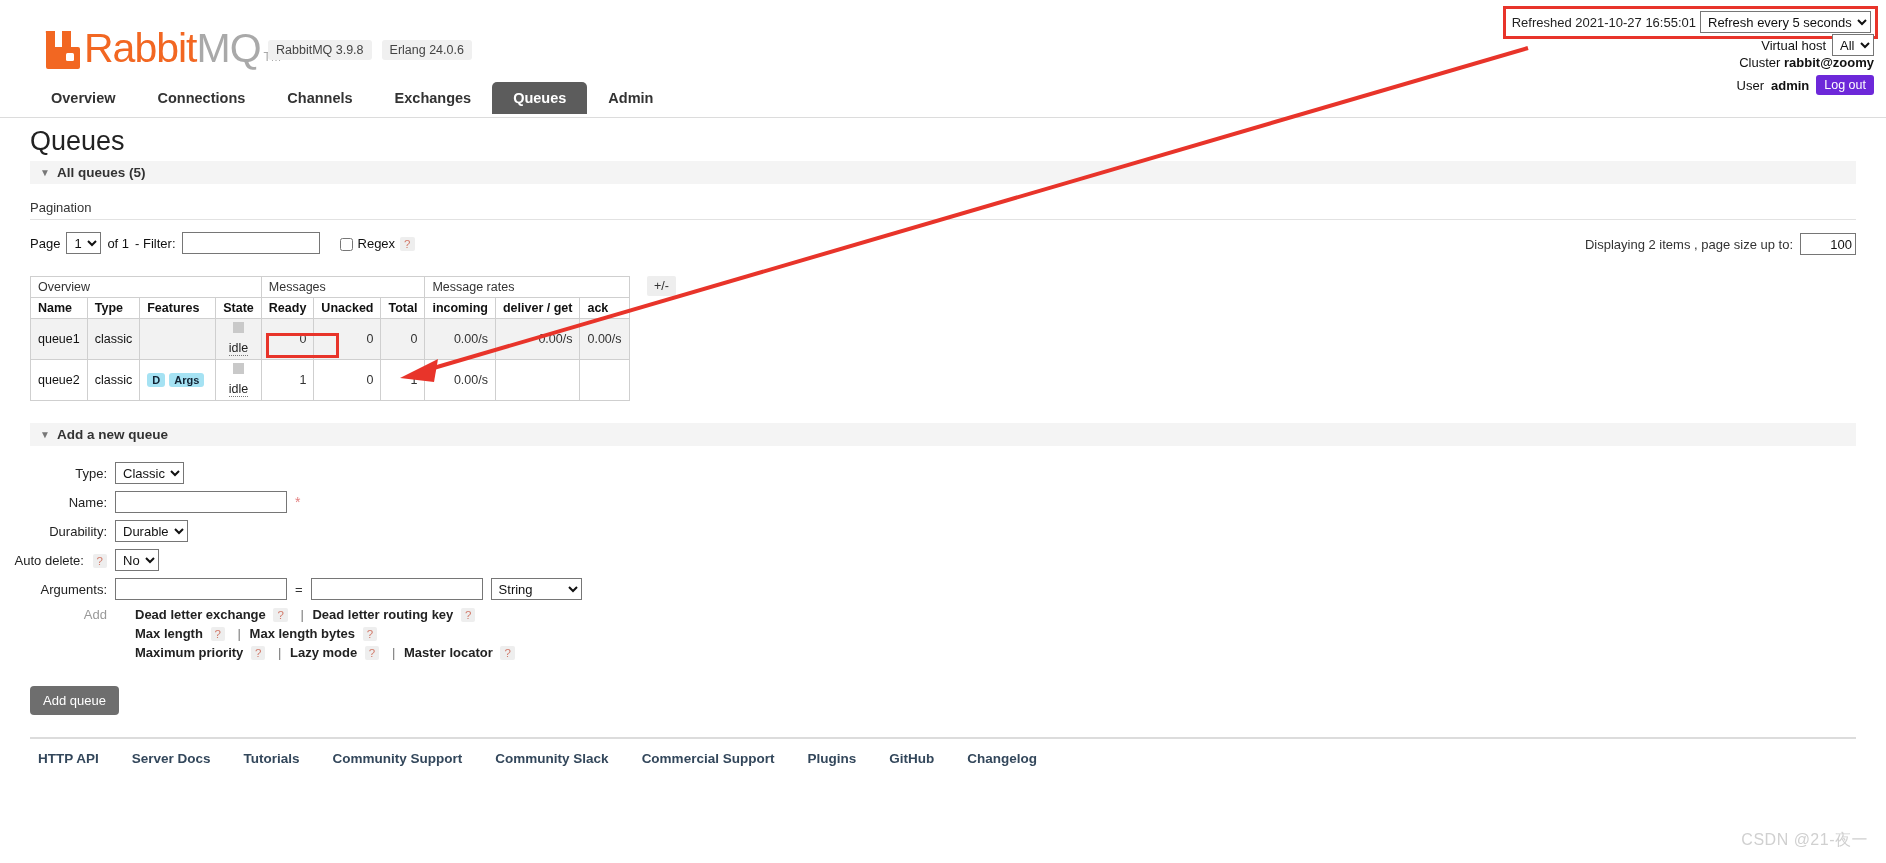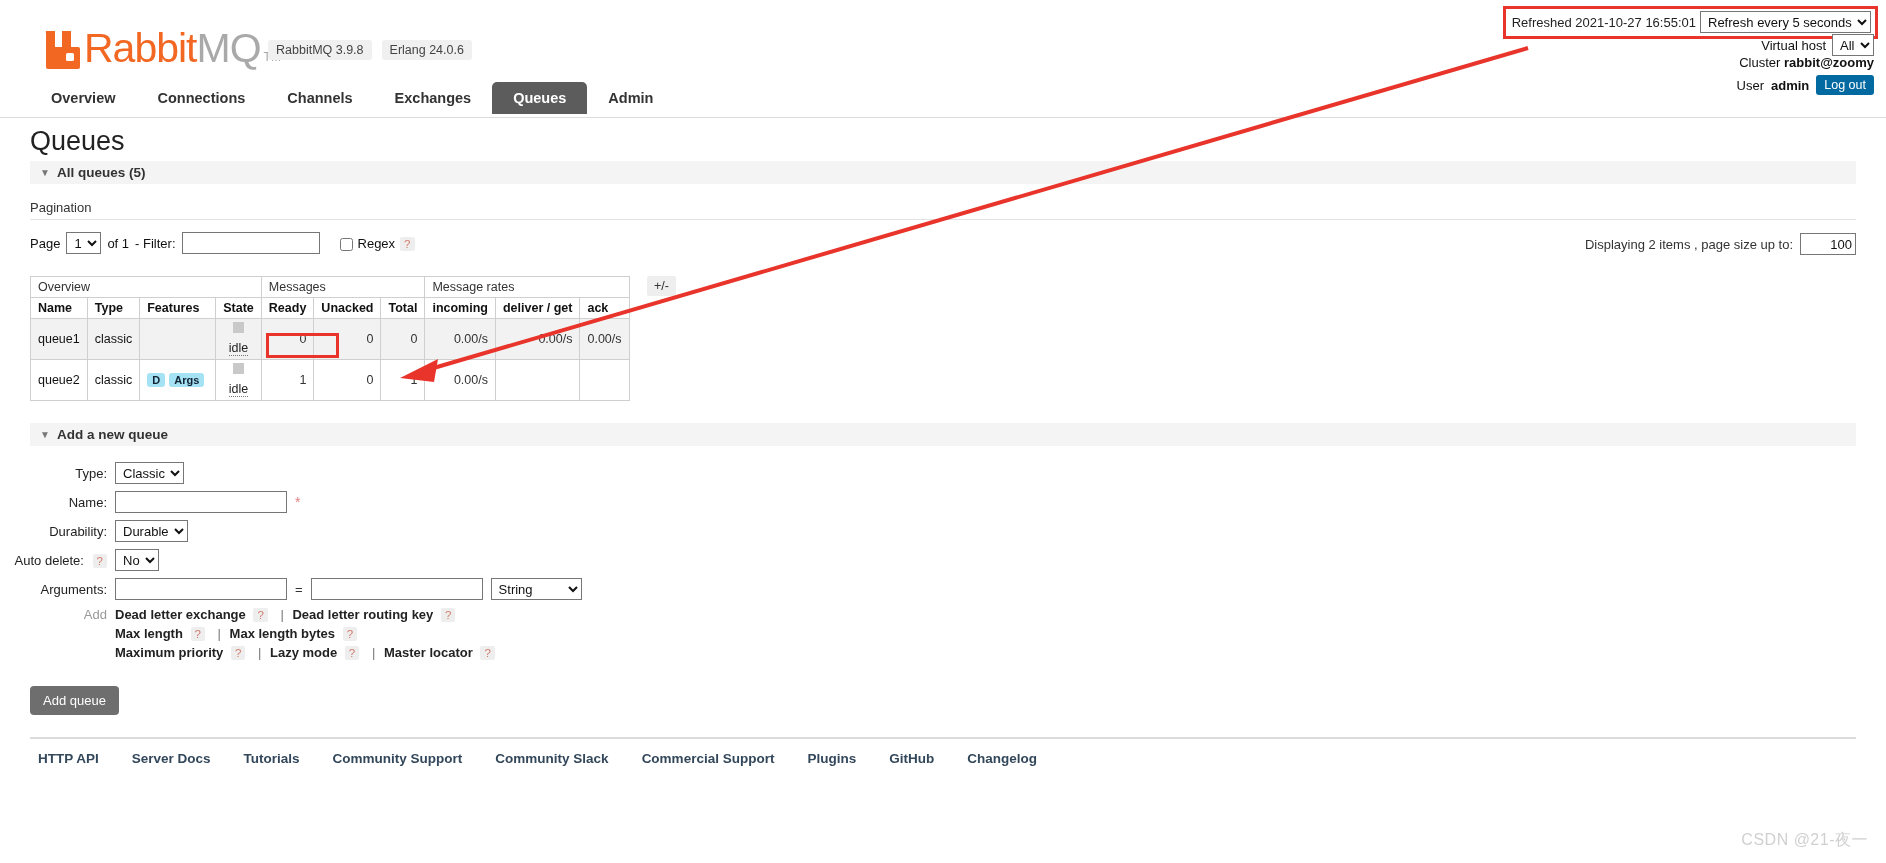--- a/index.html
+++ b/index.html
@@ -51,21 +51,21 @@
     padding: 1px 3px; height: 22px;
   }
   select.ui { padding-right: 2px; }
   .vhost-line { position: absolute; right: 12px; top: 34px;
                 display: flex; align-items: center; gap: 6px; }
   .cluster-line { position: absolute; right: 12px; top: 55px; font-size: 13px; }
   .user-line { position: absolute; right: 12px; top: 75px;
                display: flex; align-items: center; gap: 7px; justify-content: flex-end; }
   .bold { font-weight: bold; }
   .logout-btn {
-    background: #0369a1; color: #fff; border: none;
+    background: #6d28d9; color: #fff; border: none;
     font-family: "Liberation Sans", sans-serif;
     font-size: 12.5px; padding: 3px 8px; border-radius: 3px; cursor: pointer;
   }
 
   
   #nav { position: absolute; left: 30px; top: 82px; display: flex; gap: 0; }
   .navtab {
     font-size: 14.5px; font-weight: bold; color: #333;
     padding: 8px 21px; border-radius: 5px 5px 0 0;
     cursor: pointer; white-space: nowrap;
@@ -150,21 +150,21 @@
     width: 115px; text-align: right; padding-right: 8px;
     font-size: 13px; color: #222;
   }
   .flabel .qmark { margin-left: 5px; }
   .name-input { width: 172px; height: 22px; }
   .req-star { color: #e38080; margin-left: 8px; font-size: 14px; }
   .arg-key { width: 172px; height: 22px; }
   .arg-val { width: 172px; height: 22px; }
   .eq { margin: 0 8px; color: #333; }
   .arg-type { margin-left: 8px; width: 91px; }
-  .args-help { display: flex; margin-top: 4px; }
+  .args-help { display: flex; margin-top: 4px; gap: 20px; }
   .add-word { width: 115px; text-align: right; padding-right: 8px;
               color: #999; font-size: 13px; }
   .help-lines { font-size: 13px; }
   .help-line { margin-bottom: 4px; font-weight: bold; color: #222; }
   .help-line .qmark { font-weight: normal; margin: 0 4px; }
   .sep { font-weight: normal; color: #777; margin: 0 5px; }
   .add-queue-btn {
     margin: 22px 0 0 30px; background: #6e6e6e; color: #ffffff;
     border: none; font-family: "Liberation Sans", sans-serif;
     font-size: 13px; padding: 7px 13px; border-radius: 4px; cursor: pointer;

